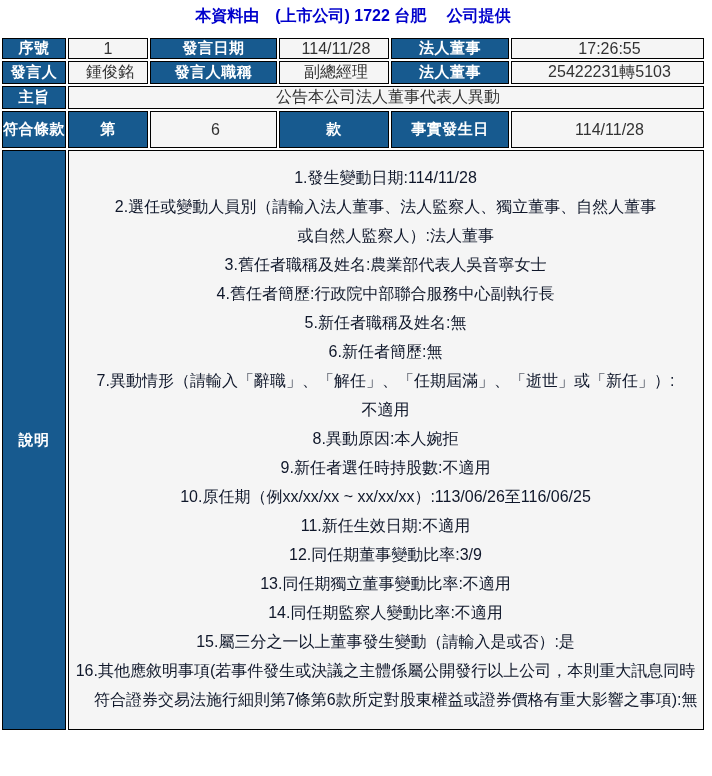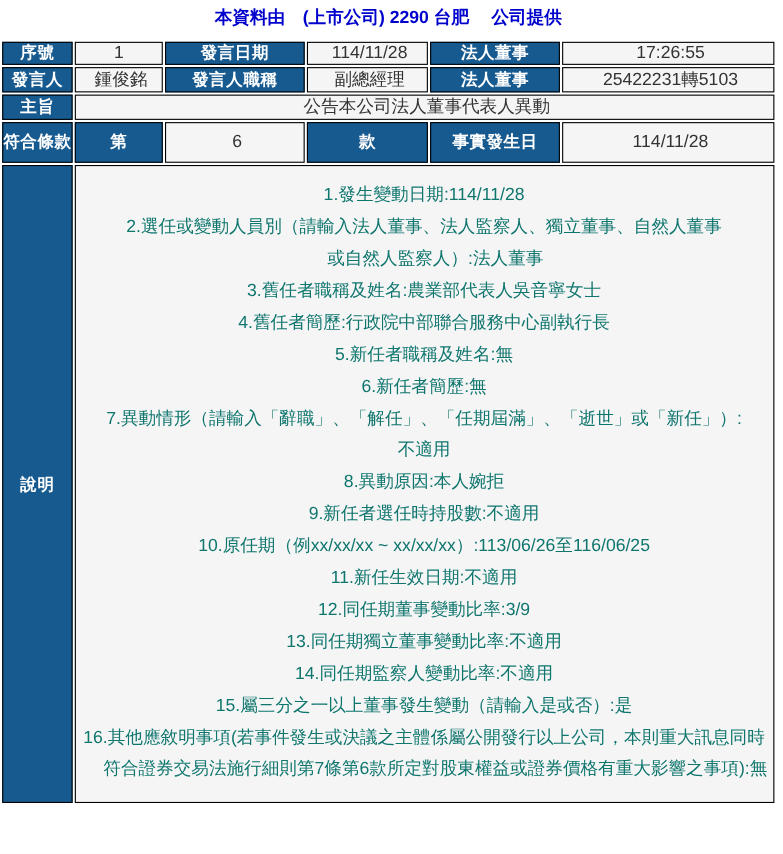--- a/index.html
+++ b/index.html
@@ -61,28 +61,28 @@
     white-space: nowrap;
   }
   td.v.c { text-align: center; padding-left: 0; }
   tr.r td { height: 20px; }
   tr.r4 td { height: 37px; }
   td.desc {
     white-space: pre-wrap;
     line-height: 29px;
     padding: 12px 3px 15px 2px;
     vertical-align: top;
-    color: #0f766e;
+    color: #0f172a;
     margin-top: 16px;
   }
 </style>
 </head>
 <body>
 
-<div class="page-title">本資料由　(上市公司) 2290 台肥　 公司提供</div>
+<div class="page-title">本資料由　(上市公司) 1722 台肥　 公司提供</div>
 
 <table class="ann">
   <colgroup>
     <col style="width:64px">
     <col style="width:80px">
     <col style="width:127px">
     <col style="width:110px">
     <col style="width:118px">
     <col style="width:193px">
   </colgroup>

